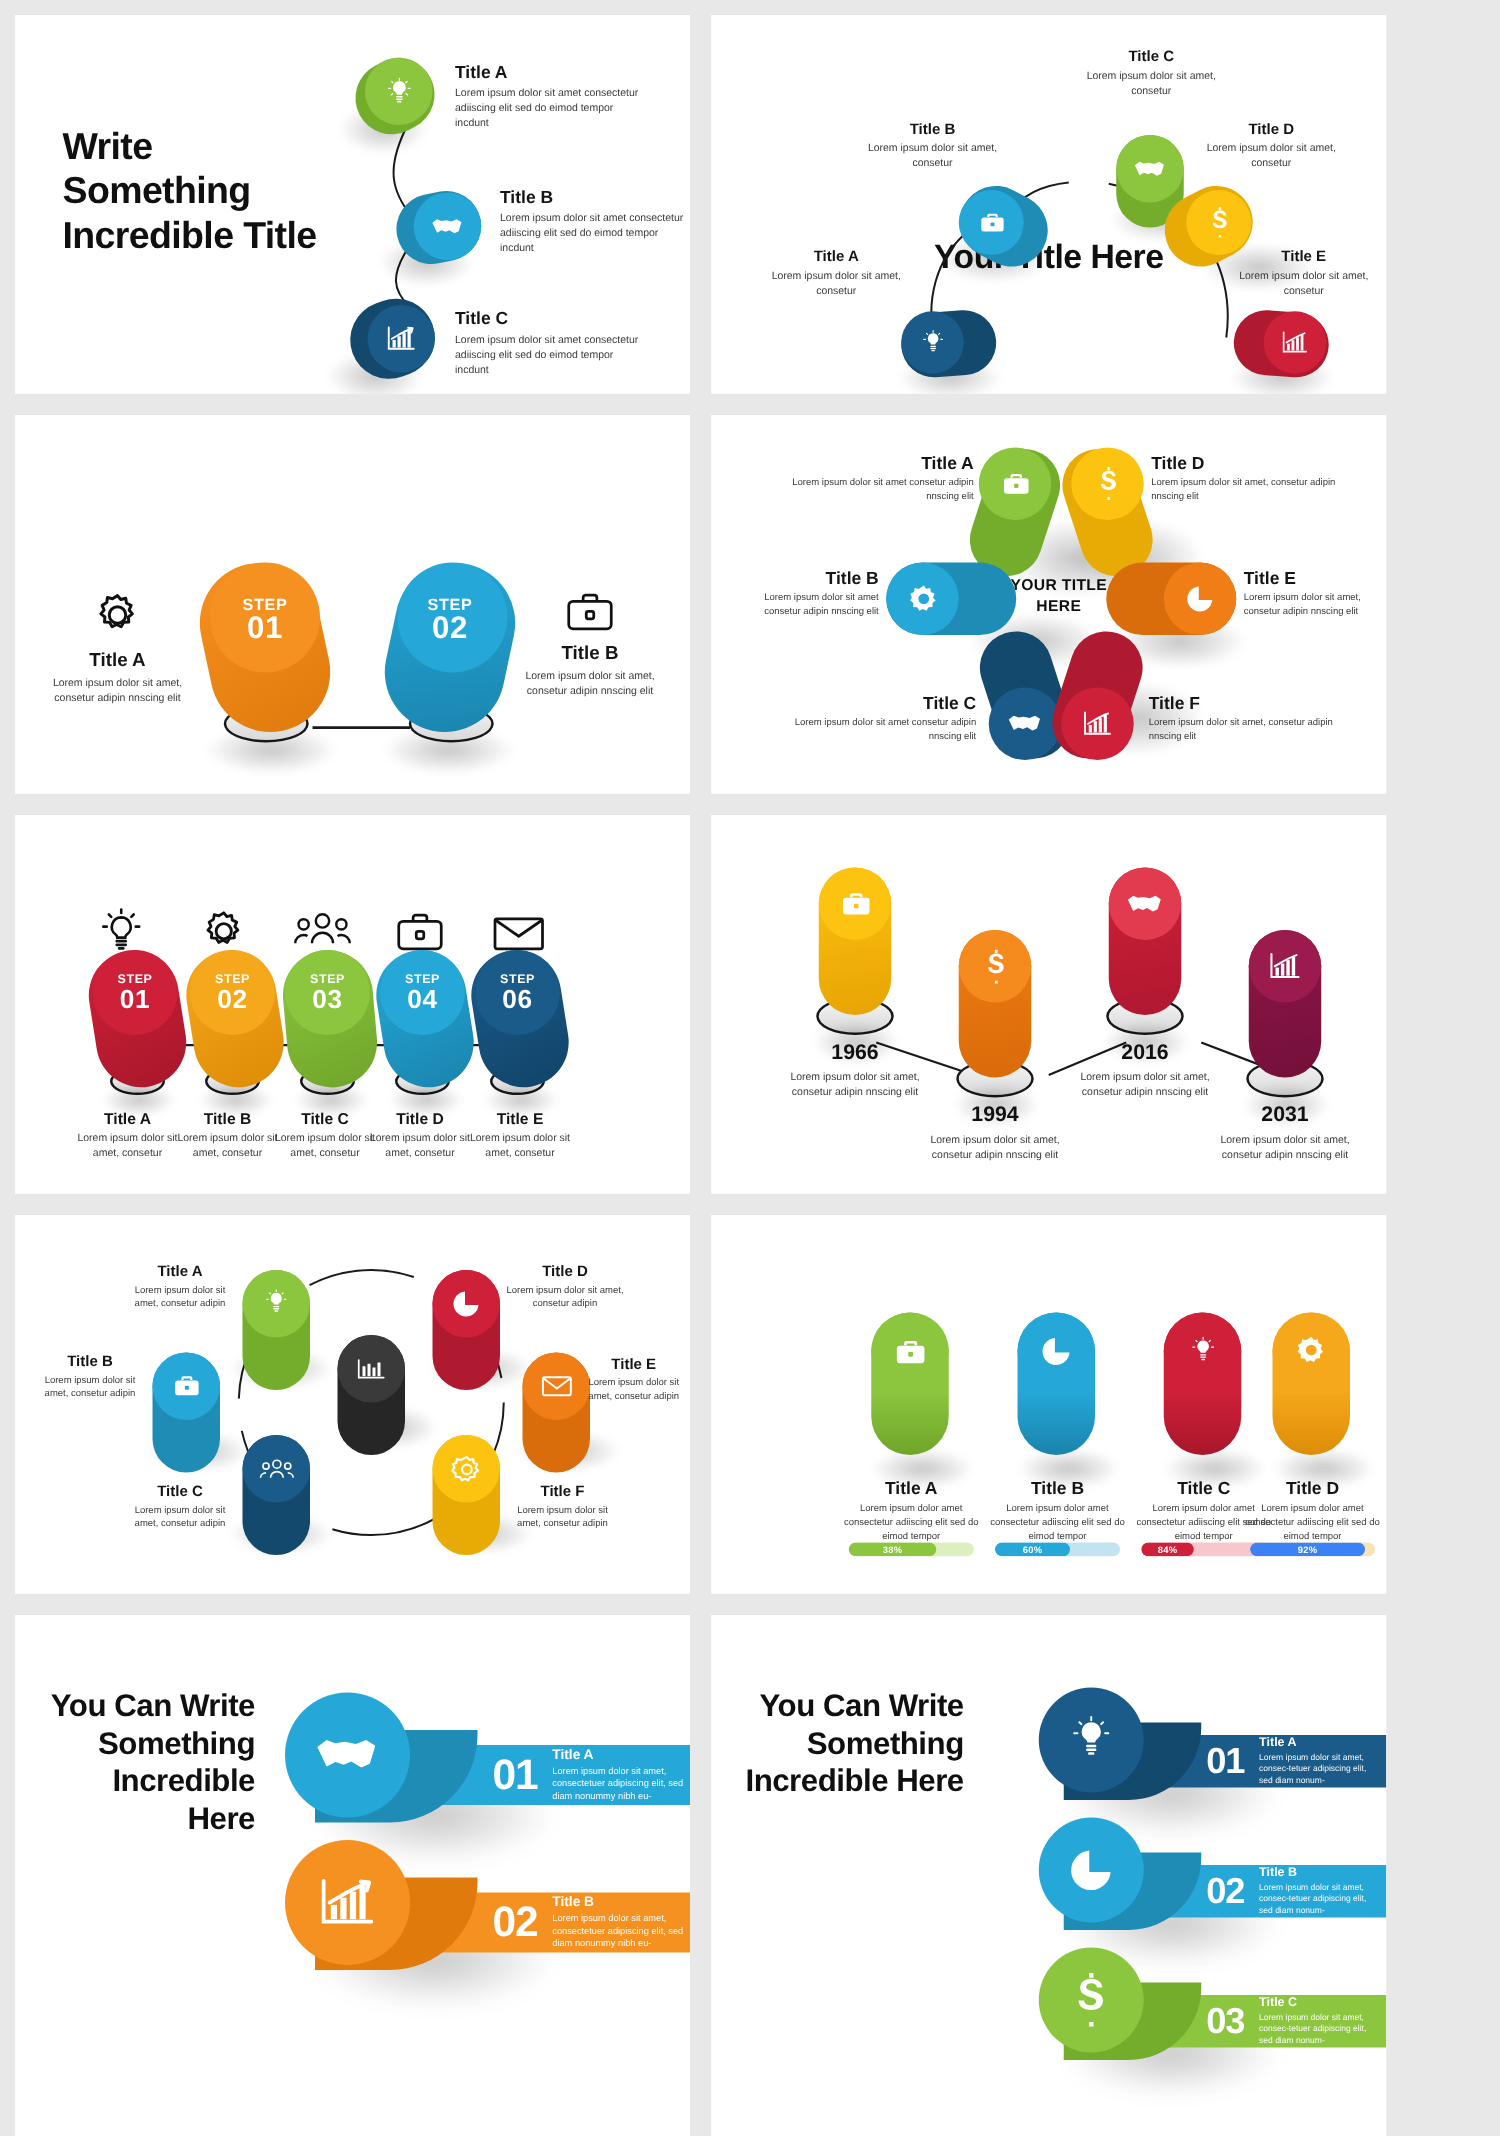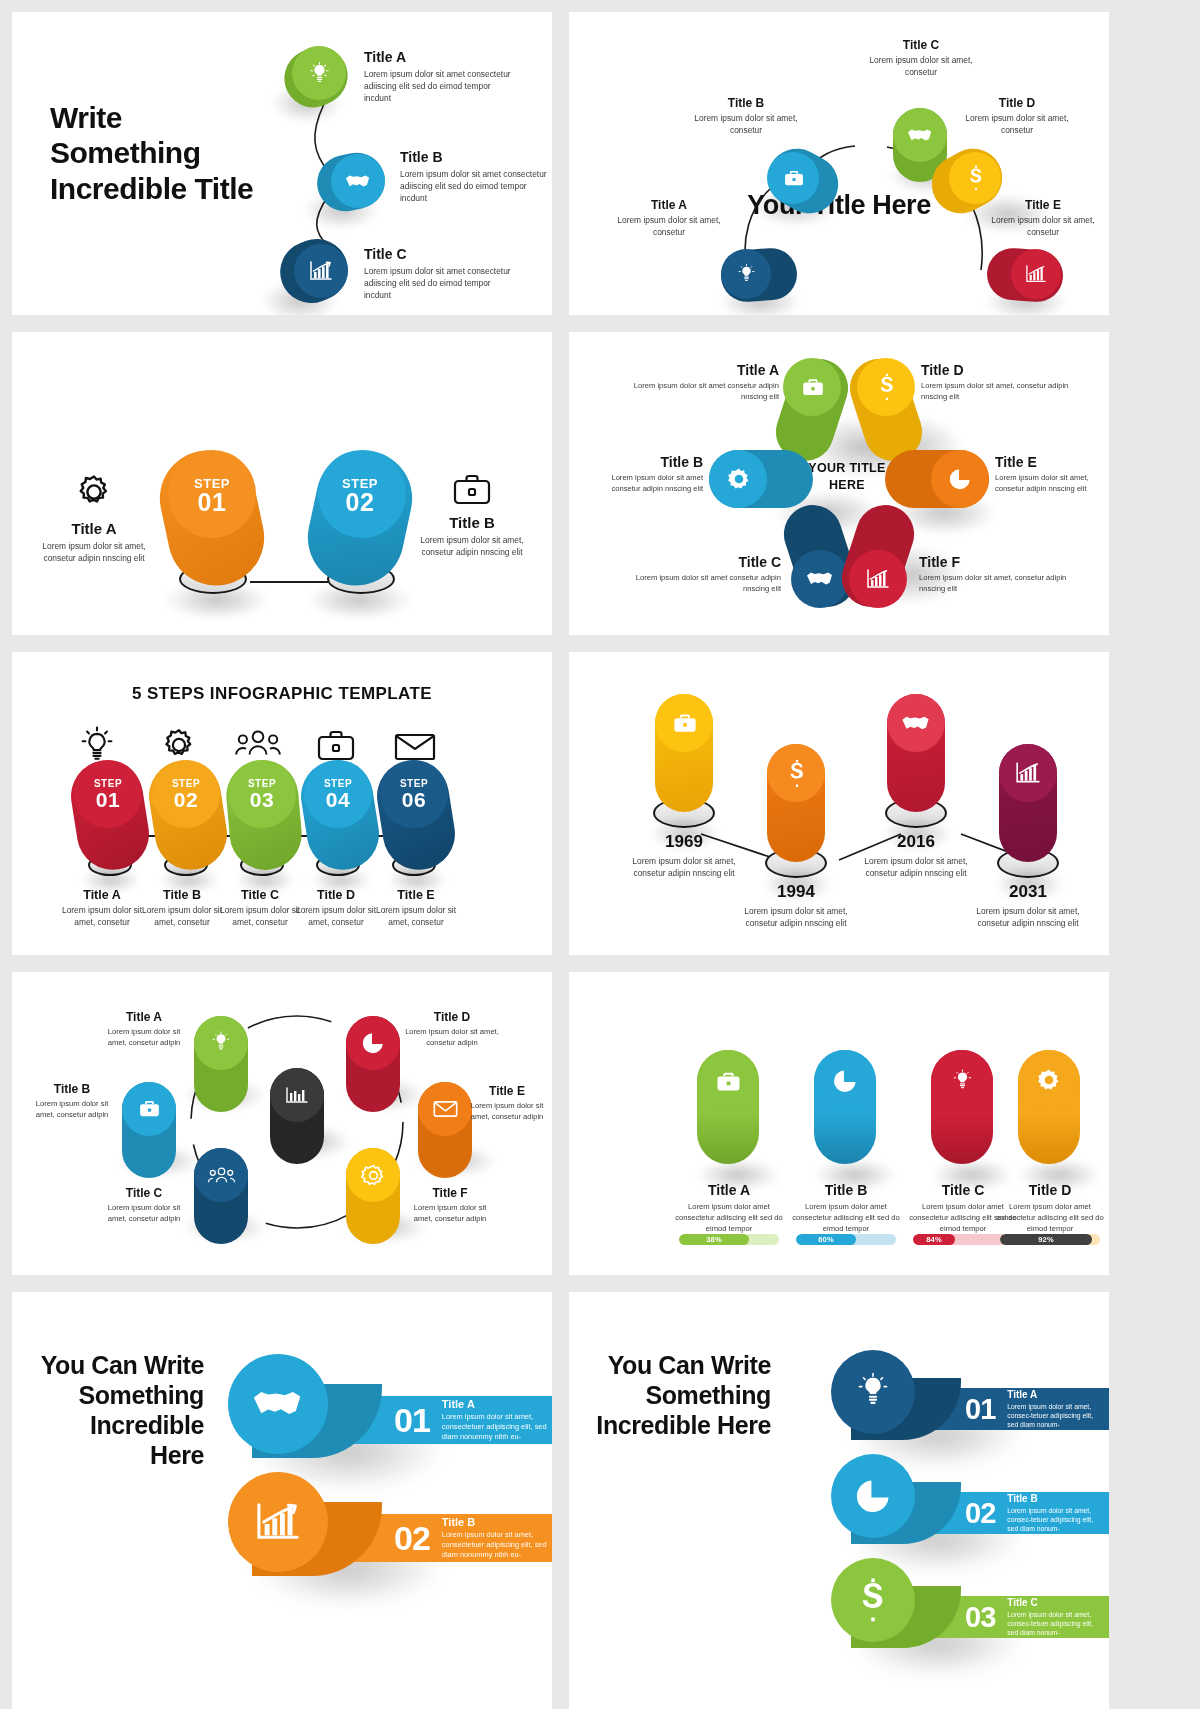--- a/index.html
+++ b/index.html
@@ -450,21 +450,20 @@
         </svg>
       </div>
     </div>
     <div style="position:absolute;left:350px;top:222px;width:152px">
       <div class="ttl" style="margin-bottom:3px">Title F</div>
       <div class="desc-xs">Lorem ipsum dolor sit amet, consetur adipin nnscing elit</div>
     </div>
   </div>
 
   <div class="slide">
-    <div class="sec-title" style="position:absolute;left:0;right:0;top:32px">5 STEPS INFOGRAPHIC TEMPLATE</div>
 
     <svg class="conn" style="left:50px;top:168px;width:450px;height:30px">
       <path d="M76 16 H 148 M152 16 H 224 M228 16 H 300 M304 16 H 376" stroke="#1a1a1a" stroke-width="1.8"></path>
     </svg>
 
     <div class="ico-dark" style="position:absolute;left:66px;top:74px;width:38px;height:38px;color:#111">
       <svg viewBox="0 0 34 36" width="38" height="38" fill="none" stroke="#111" stroke-width="2">
         <path d="M17 7.5a7.2 7.2 0 0 0-4.2 13c.8.6 1.2 1.4 1.2 2.3h6a3 3 0 0 1 1.2-2.3A7.2 7.2 0 0 0 17 7.5z"></path>
         <path d="M13.6 25.5h6.8M13.6 28.3h6.8M15.4 31h3.2" stroke-linecap="round"></path>
         <path d="M17 1.5v2.6M7.6 5.3l1.8 1.8M26.4 5.3l-1.8 1.8M3.4 14.5H6M28 14.5h2.6" stroke-linecap="round"></path>
@@ -587,21 +586,21 @@
       <div class="cap" style="left:0;top:0;width:58px;height:58px;background:#fcc310"></div>
       <div class="ico" style="position:absolute;left:16px;top:15px;width:28px;height:28px">
         <svg viewBox="0 0 24 22" width="26" height="24" fill="currentColor">
           <path d="M9 3.2h6a1.6 1.6 0 0 1 1.6 1.6v1.4h-1.9V5H9.3v1.2H7.4V4.8A1.6 1.6 0 0 1 9 3.2z"></path>
           <rect x="2.2" y="6.6" width="19.6" height="12.4" rx="2.2"></rect>
           <rect x="10.3" y="11" width="3.4" height="3.4" rx=".8" fill="#fcc310"></rect>
         </svg>
       </div>
     </div>
     <div class="tl-lbl" style="left:59px;top:180px">
-      <div class="tl-year">1969</div>
+      <div class="tl-year">1966</div>
       <div class="desc">Lorem ipsum dolor sit amet, consetur adipin nnscing elit</div>
     </div>
 
     <div class="ring" style="left:196px;top:196px;width:62px;height:30px"></div>
     <div class="shadow-soft" style="left:192px;top:214px;width:72px;height:36px"></div>
     <div class="pill" style="left:198px;top:92px;width:58px;height:118px">
       <div class="body" style="background:linear-gradient(170deg,#f07d16,#d96a08);border-radius:29px"></div>
       <div class="cap" style="left:0;top:0;width:58px;height:58px;background:#f58a1f"></div>
       <div class="ico" style="position:absolute;left:20px;top:13px;width:20px;height:32px">
         <svg viewBox="0 0 16 26" width="18" height="29" fill="currentColor">
@@ -856,21 +855,21 @@
           <path d="M13 2.4l2 2.6 3.2-.7.5 3.2 3 1.4-1.3 3 2.1 2.5-2.6 2 .2 3.2-3.3.2-1.6 2.8-2.9-1.4-2.9 1.4-1.6-2.8-3.3-.2.2-3.2-2.6-2L3.5 12l-1.3-3 3-1.4.5-3.2 3.2.7z"></path>
           <circle cx="13" cy="13" r="4.3" fill="#f5a81c"></circle>
         </svg>
       </div>
     </div>
     <div style="position:absolute;left:425px;top:210px;width:112px;text-align:center">
       <div class="ttl" style="font-size:14px;margin-bottom:4px">Title D</div>
       <div class="desc-xs">Lorem ipsum dolor amet consectetur adiiscing elit sed do eimod tempor</div>
     </div>
     <div class="bar-track" style="left:431px;top:262px;width:100px;position:absolute;background:#fbe3b4">
-      <div class="bar-fill" style="width:92%;background:#404040">92%</div>
+      <div class="bar-fill" style="width:92%;background:#3b82f6">92%</div>
     </div>
   </div>
 
   <div class="slide">
     <div class="lead-head" style="left:22px;top:58px;width:170px">You Can Write Something Incredible Here</div>
 
     <div class="shadow-soft" style="left:236px;top:120px;width:200px;height:80px;filter:blur(8px)"></div>
     <div style="position:absolute;left:286px;top:104px;width:266px;height:48px;background:#25a8d8;display:flex;align-items:center">
       <div style="width:96px"></div>
       <div class="ban-num">01</div>

